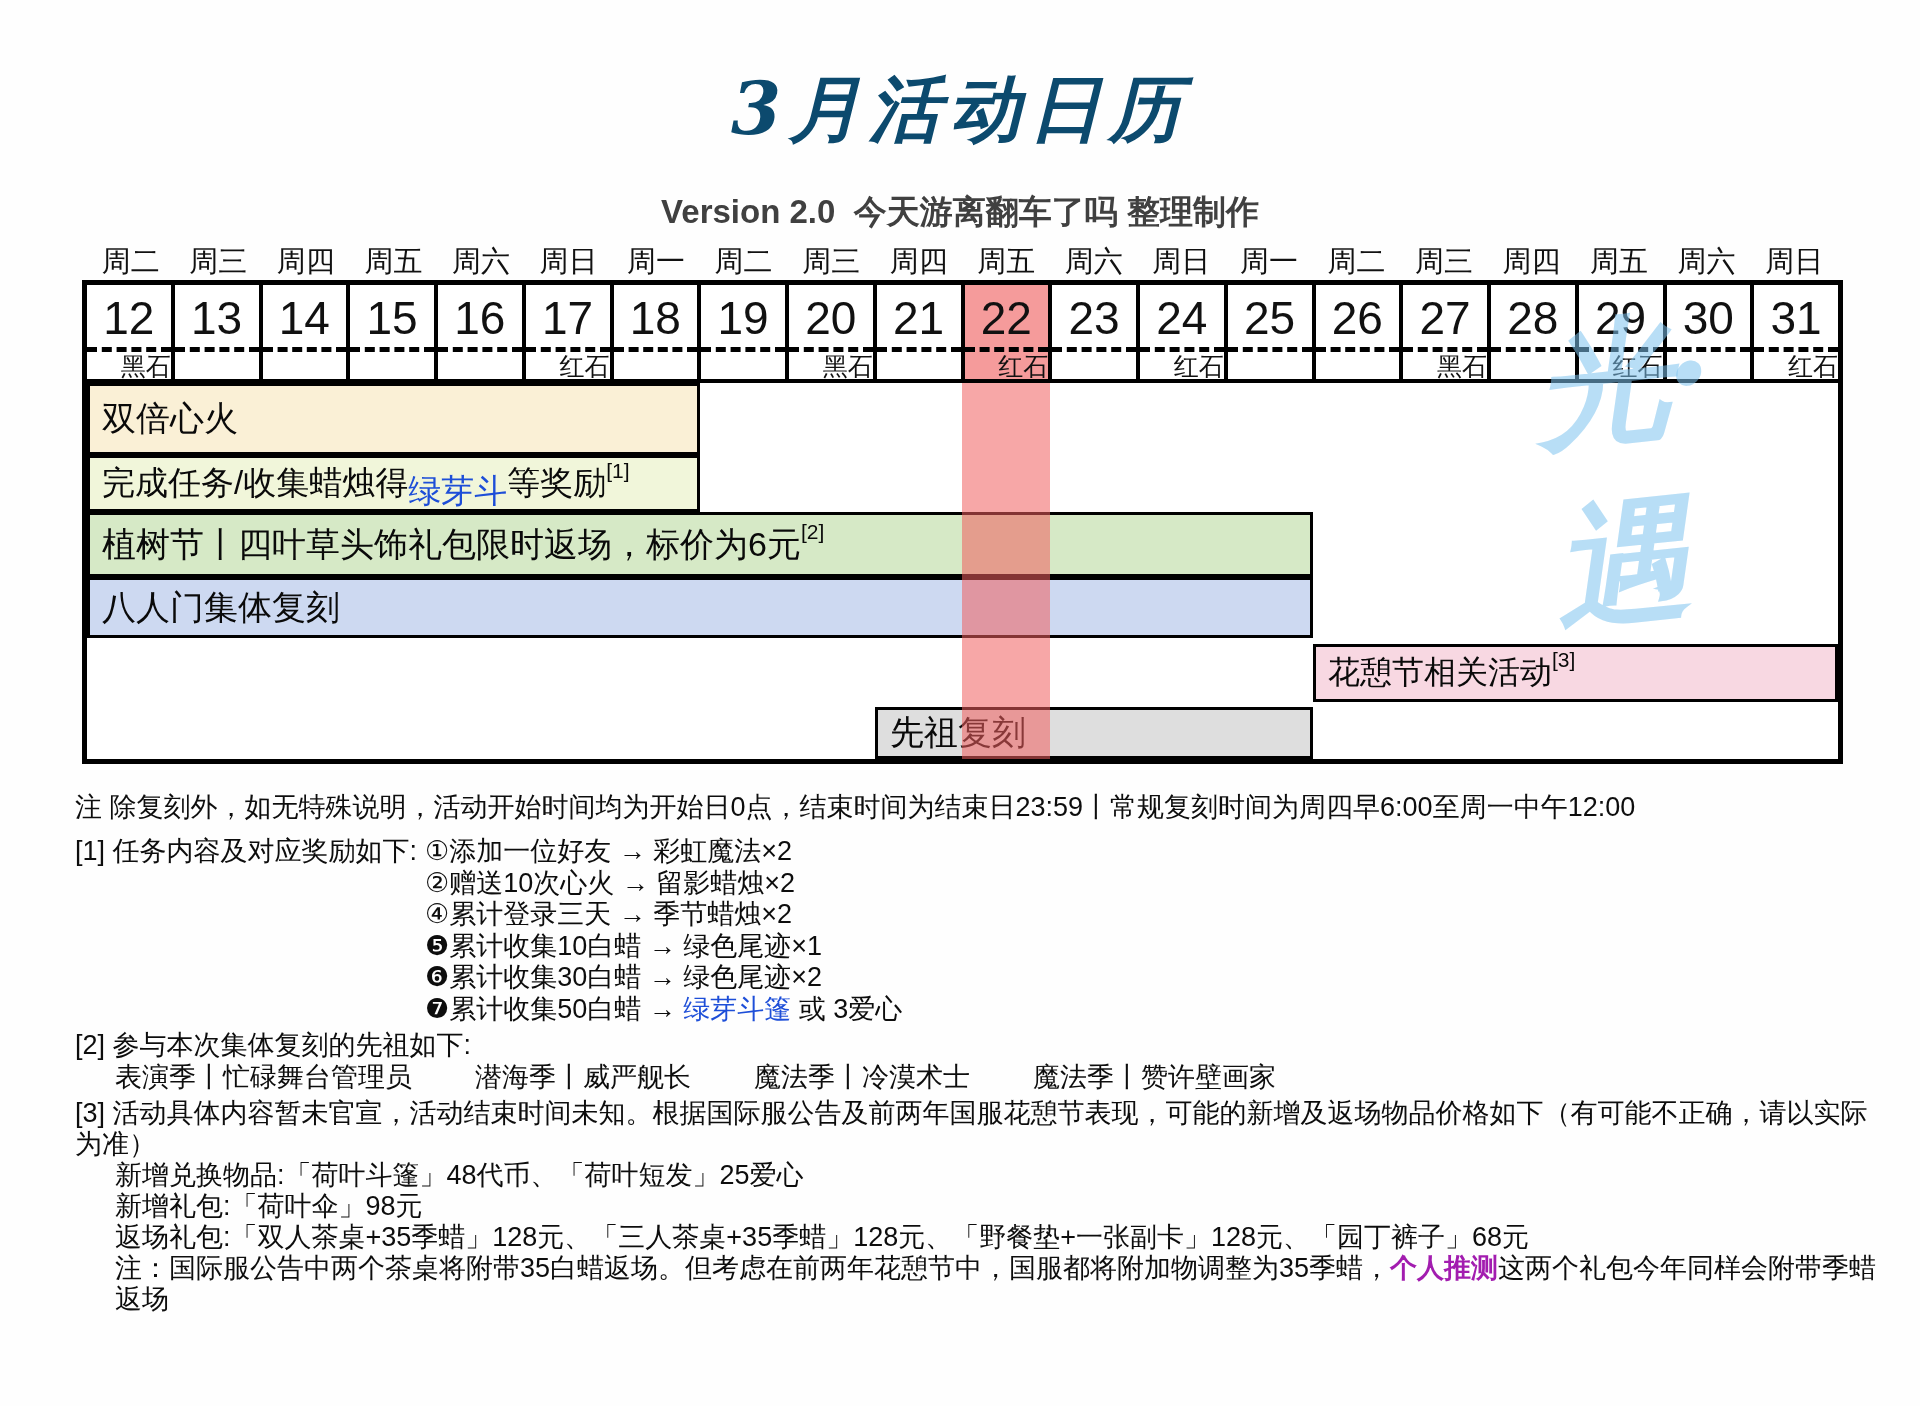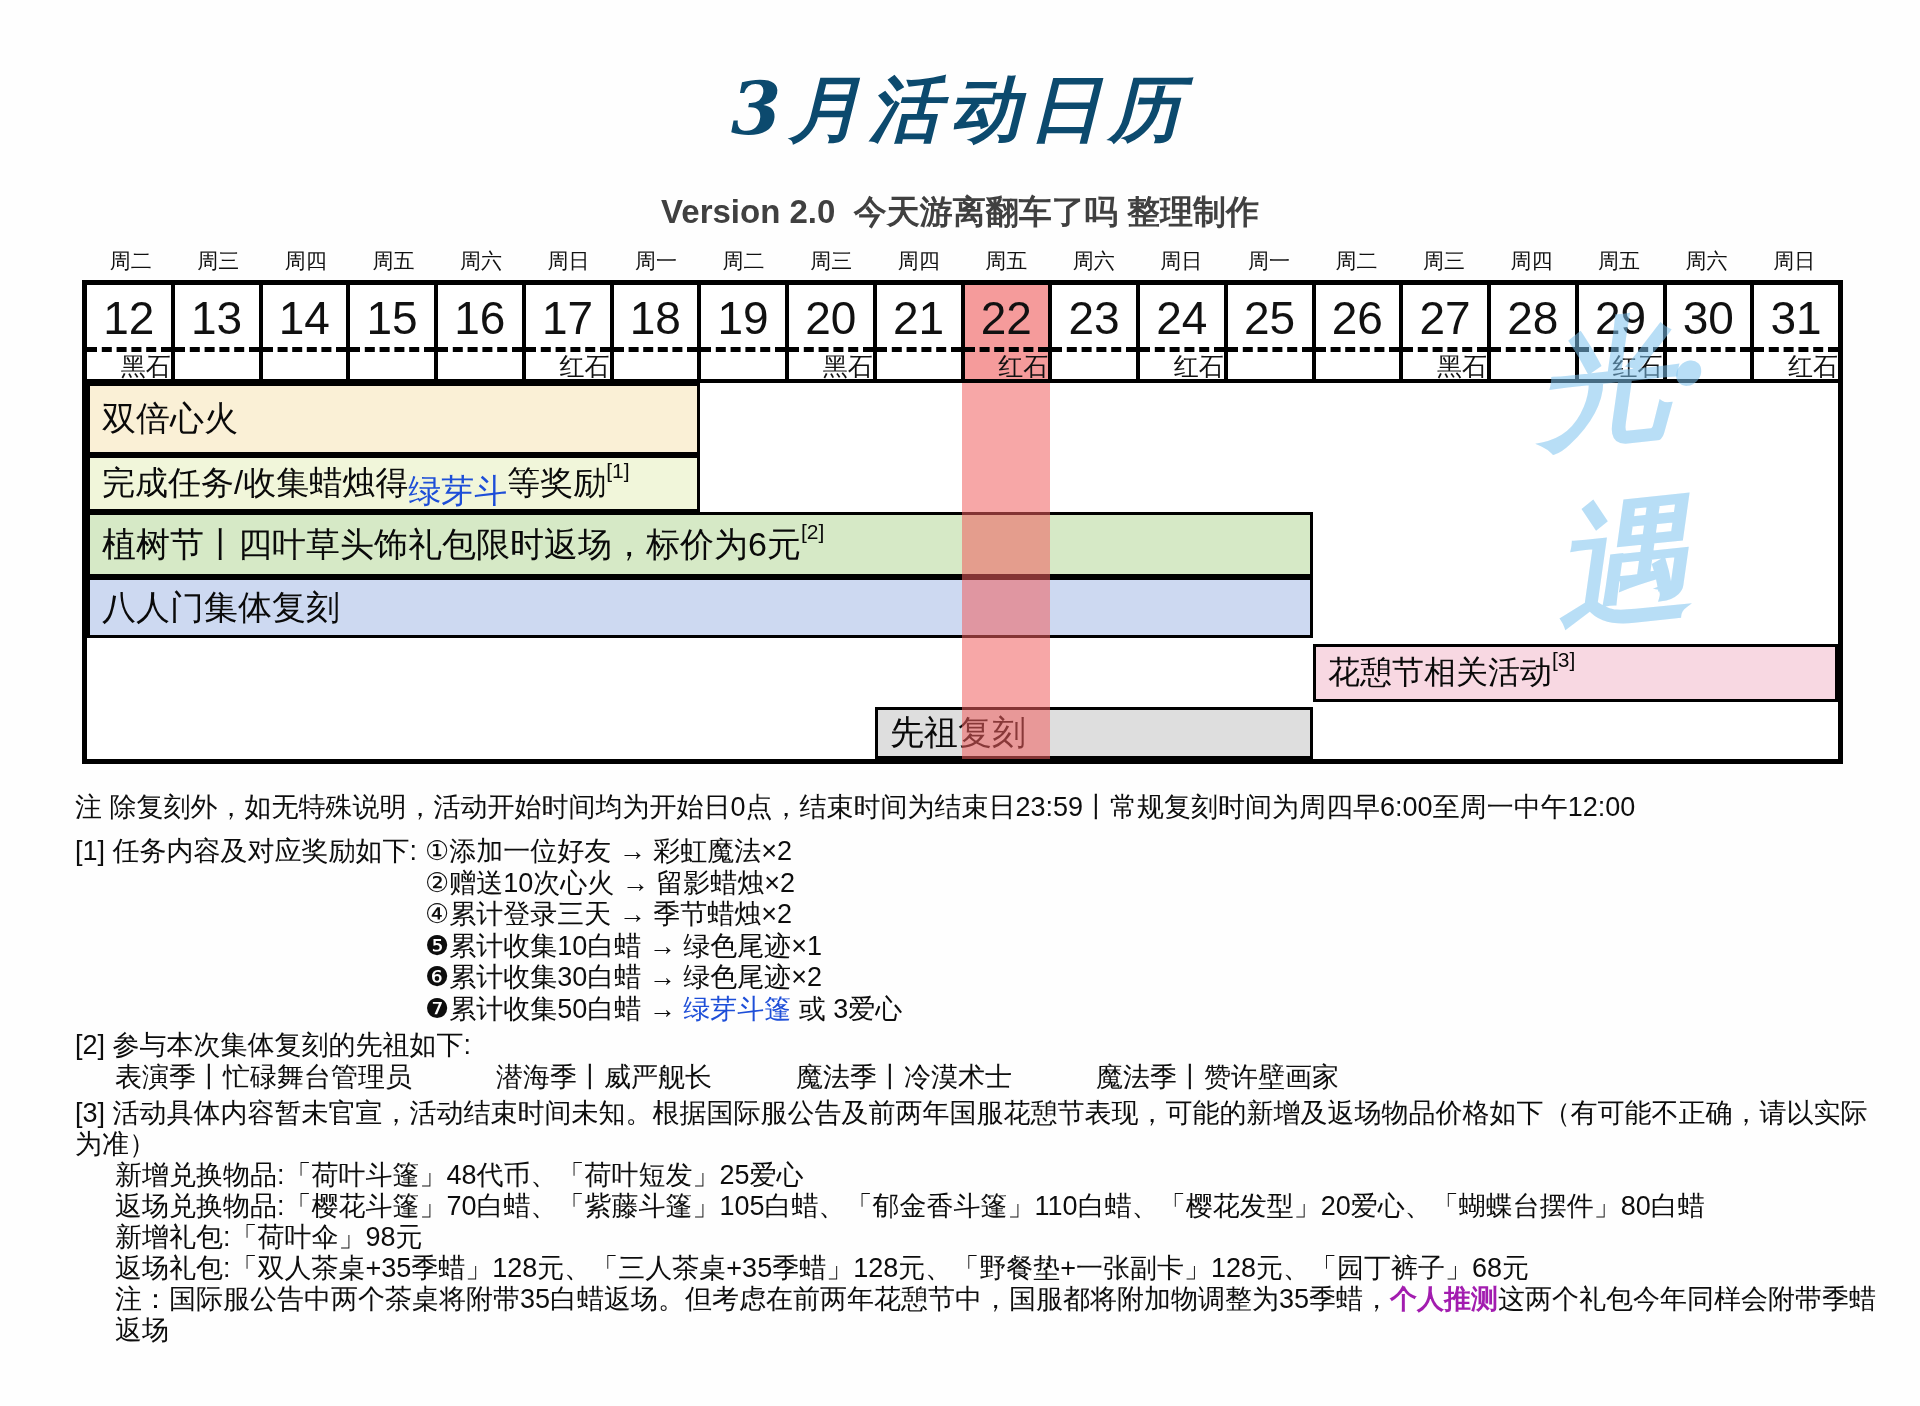--- a/index.html
+++ b/index.html
@@ -12,21 +12,21 @@
     font-family:"DejaVu Serif","Liberation Serif",serif;font-style:italic;font-weight:700;
     font-size:72px;letter-spacing:8px;color:#0c4a6e;margin:0;
   }
   .subtitle{
     position:absolute;top:190px;left:0;width:100%;text-align:center;
     font-size:33px;font-weight:700;white-space:pre;color:#404040;
   }
   
   .calendar{position:absolute;left:82px;top:244px;width:1761px;}
   .weekday-row{display:flex;height:36px;padding:0 5px;}
-  .weekday-cell{flex:1;text-align:center;font-size:21px;font-weight:500;line-height:34px;}
+  .weekday-cell{flex:1;text-align:center;font-size:29px;font-weight:500;line-height:34px;}
   .cal-table{border:5px solid #000;background:#fff;}
   .date-row{display:flex;height:94px;border-bottom:4px solid #000;}
   .day-cell{flex:1;position:relative;text-align:center;background:#fff;}
   .day-cell + .day-cell{border-left:4px solid #000000;}
   .day-cell.hl{background:#f59b9b;}
   .date-num{height:62px;line-height:66px;font-size:46px;font-weight:500;}
   .dash{width:100%;border-top:5px dashed #000;}
   .stone{height:27px;line-height:29px;font-size:25px;text-align:right;}
   .bars{position:relative;height:376px;background:#fff;}
   .bar{
@@ -49,21 +49,21 @@
     font-family:"DejaVu Serif","Liberation Serif",serif;font-style:italic;font-weight:700;
     font-size:135px;color:rgba(125,194,238,0.55);transform:rotate(-6deg);letter-spacing:-4px;
   }
   
   .notes{position:absolute;left:75px;top:792px;width:1815px;font-size:27px;line-height:31px;color:#0d0d0d;}
   .note-general{margin-bottom:13px;}
   .fn1{display:flex;align-items:flex-start;margin-bottom:5px;}
   .fn-label{white-space:nowrap;margin-right:8px;}
   .task-col{line-height:31.5px;}
   .fn2{margin-bottom:5px;}
-  .ancestors{display:flex;gap:84px;margin-left:40px;line-height:32px;}
+  .ancestors{display:flex;gap:63px;margin-left:40px;line-height:32px;}
   .fn3-indent{margin-left:40px;}
   .fn3 div{line-height:31px;}
 </style>
 </head>
 <body>
 
 <h1 class="title">3月活动日历</h1>
 <div class="subtitle">Version 2.0  今天游离翻车了吗 整理制作</div>
 
 <div class="calendar">
@@ -295,19 +295,18 @@
         <div class="ancestor">魔法季丨冷漠术士</div>
 
         <div class="ancestor">魔法季丨赞许壁画家</div>
       </div>
   </div>
 
   <div class="fn3">
     <div>[3] 活动具体内容暂未官宣，活动结束时间未知。根据国际服公告及前两年国服花憩节表现，可能的新增及返场物品价格如下（有可能不正确，请以实际为准）</div>
     <div class="fn3-indent">
       <div>新增兑换物品:「荷叶斗篷」48代币、「荷叶短发」25爱心</div>
-      <div>返场兑换物品:「樱花斗篷」70白蜡、「紫藤斗篷」105白蜡、「郁金香斗篷」110白蜡、「樱花发型」20爱心、「蝴蝶台摆件」80白蜡</div>
       <div>新增礼包:「荷叶伞」98元</div>
       <div>返场礼包:「双人茶桌+35季蜡」128元、「三人茶桌+35季蜡」128元、「野餐垫+一张副卡」128元、「园丁裤子」68元</div>
       <div><span>注：国际服公告中两个茶桌将附带35白蜡返场。但考虑在前两年花憩节中，国服都将附加物调整为35季蜡，</span><span class="orange">个人推测</span><span>这两个礼包今年同样会附带季蜡返场</span></div>
     </div>
   </div>
 </div>
 
 </body></html>

